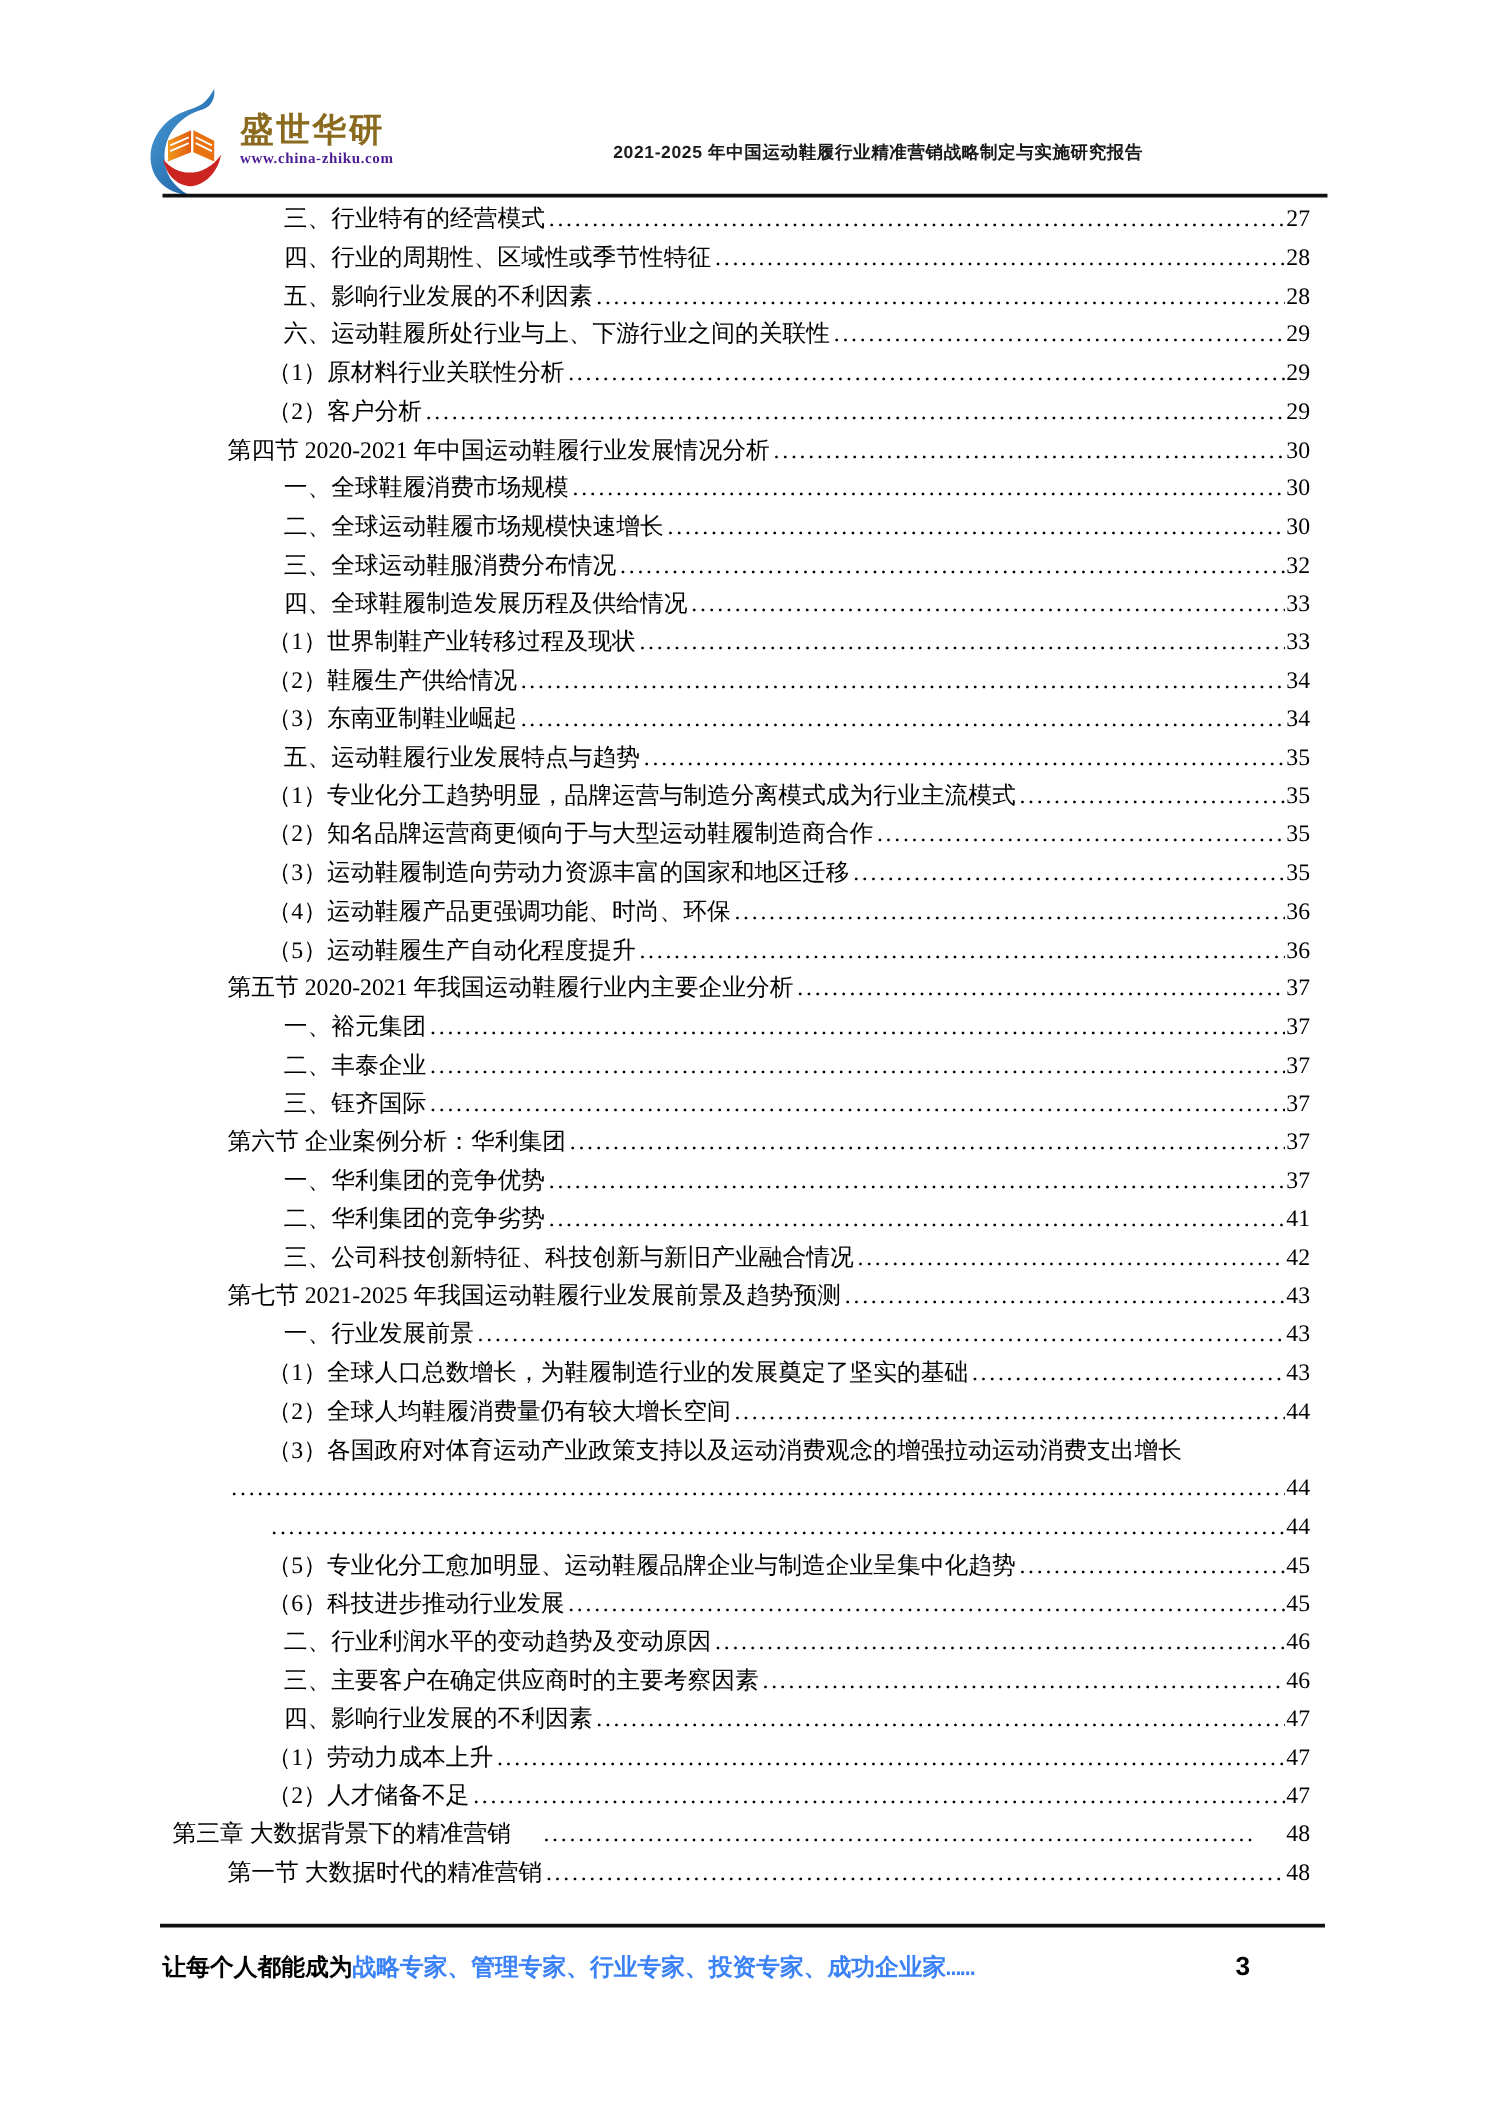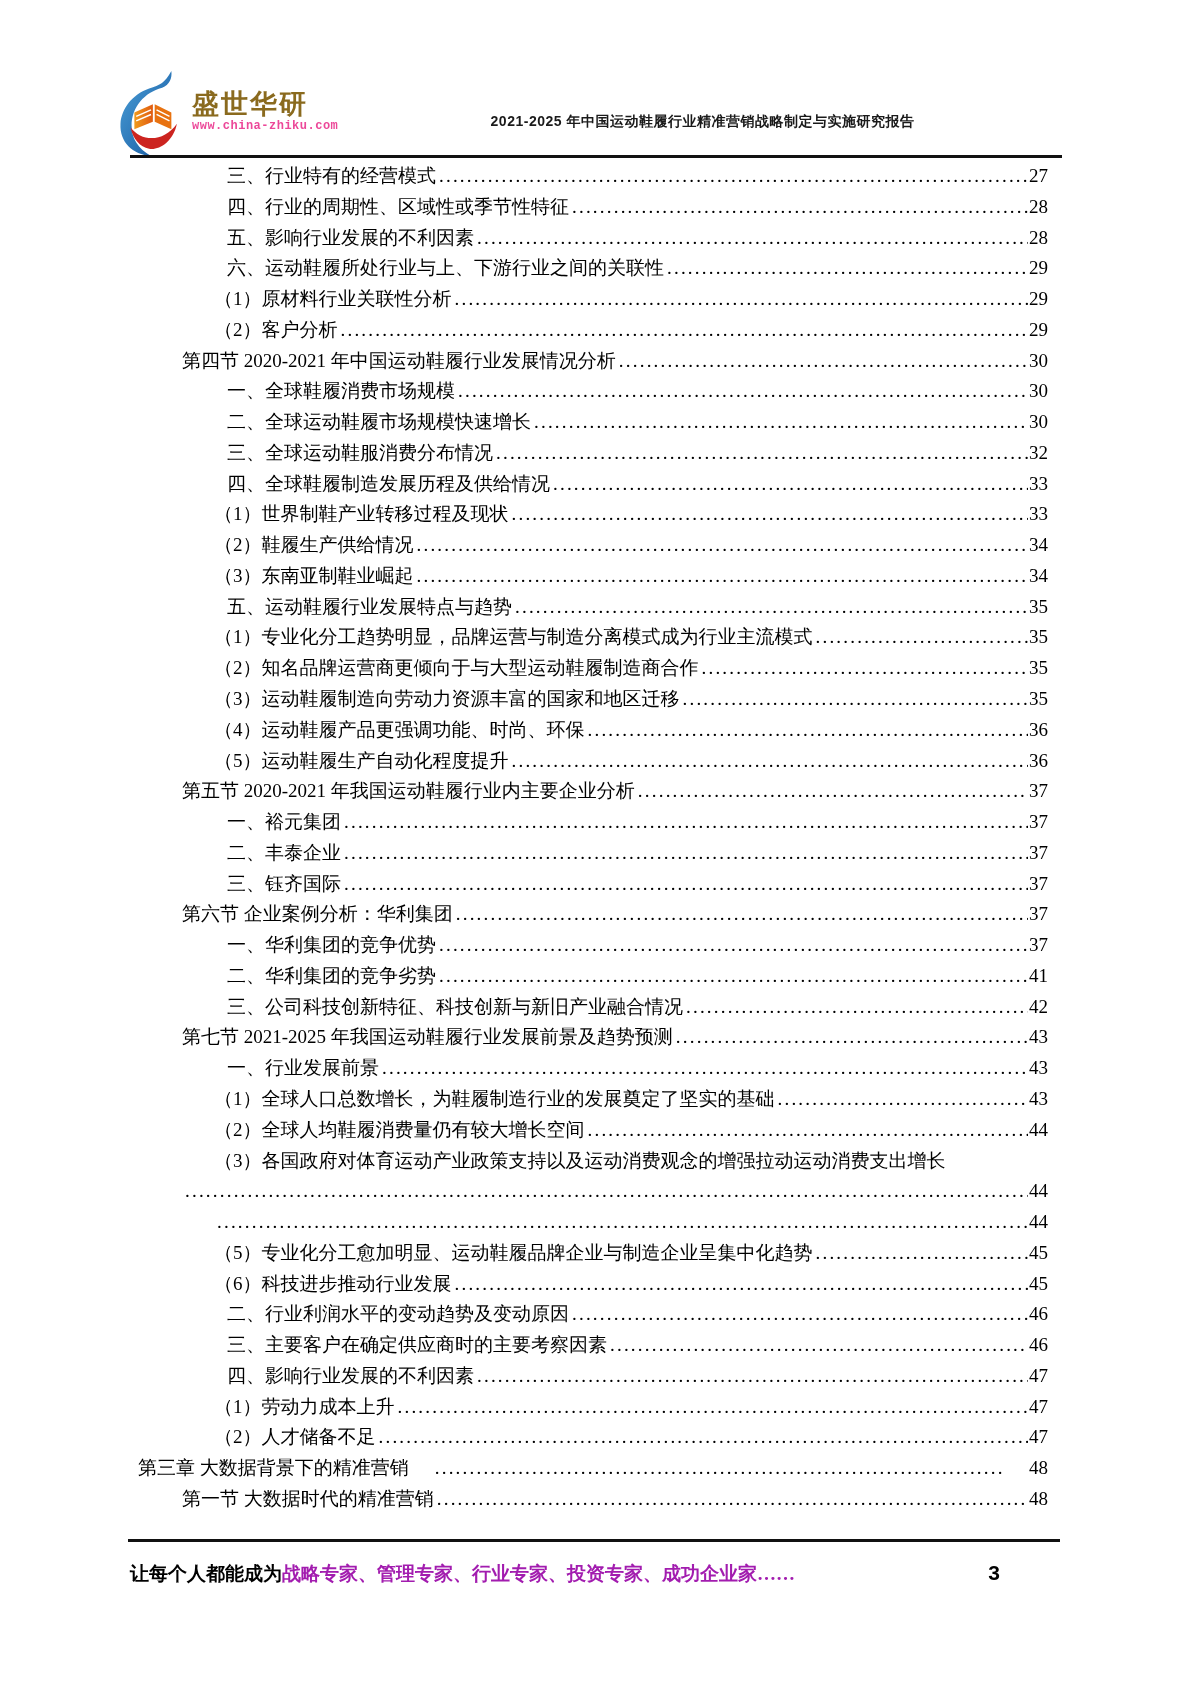--- a/index.html
+++ b/index.html
@@ -7,22 +7,22 @@
     width:1191px;height:1684px;position:relative;background:#ffffff;
     font-family:"Liberation Serif","DejaVu Serif",serif;color:#000;
     overflow:hidden;
   }
   
   .logo{position:absolute;left:114px;top:70px;display:flex;align-items:center;}
   .logo-mark{width:74px;height:88px;}
   .logo-text{margin-left:4px;display:flex;flex-direction:column;justify-content:flex-end;padding-bottom:6px;}
   .brand{font-family:"Liberation Sans","DejaVu Sans",sans-serif;font-weight:700;
          font-size:27px;color:#8a6a1e;letter-spacing:2px;line-height:30px;}
-  .brand-url{font-family:Liberation Mono, monospace;font-weight:700;
-         font-size:12px;color:#ec4899;line-height:15px;letter-spacing:.5px;text-align:center;}
+  .brand-url{font-family:Liberation Serif, serif;font-weight:700;
+         font-size:12px;color:#4c1d95;line-height:15px;letter-spacing:.5px;text-align:center;}
   .doc-title{
     position:absolute;left:345px;top:113px;width:715px;text-align:center;
     font-family:"Liberation Sans","DejaVu Sans",sans-serif;
     font-weight:700;font-size:14px;color:#1a1a1a;letter-spacing:.5px;
   }
   .header-rule{position:absolute;left:130px;top:155px;width:932px;height:3px;background:#111;}
   
   .toc{position:absolute;left:130px;top:161px;width:918px;font-size:19px;}
   .toc-row{display:flex;align-items:baseline;height:30.77px;line-height:30.77px;white-space:nowrap;}
   .toc-row .txt{flex:0 0 auto;}
@@ -31,21 +31,21 @@
   .lvl-chapter{padding-left:8px;gap:23px;}
   .lvl-section{padding-left:52px;}
   .lvl-item{padding-left:97px;}
   .lvl-sub{padding-left:84px;}
   .lvl-cont{padding-left:52px;}
   
   .footer-rule{position:absolute;left:128px;top:1539px;width:932px;height:3px;background:#111;}
   .footer{position:absolute;left:130px;top:1561px;width:918px;display:flex;align-items:baseline;
           font-size:19px;text-align:right;}
   .footer .prefix{color:#000;font-weight:700;}
-  .footer .highlight{color:#a21caf;font-weight:700;}
+  .footer .highlight{color:#3b82f6;font-weight:700;font-family:Liberation Mono, monospace;}
   .footer .spacer{flex:1;}
   .page-num{font-family:"Liberation Sans","DejaVu Sans",sans-serif;font-weight:700;
             font-size:21px;color:#000;margin-right:48px;}
 </style>
 </head>
 <body>
 
 <div class="logo">
   <svg class="logo-mark" viewBox="0 0 80 95" xmlns="http://www.w3.org/2000/svg">
     <defs>

